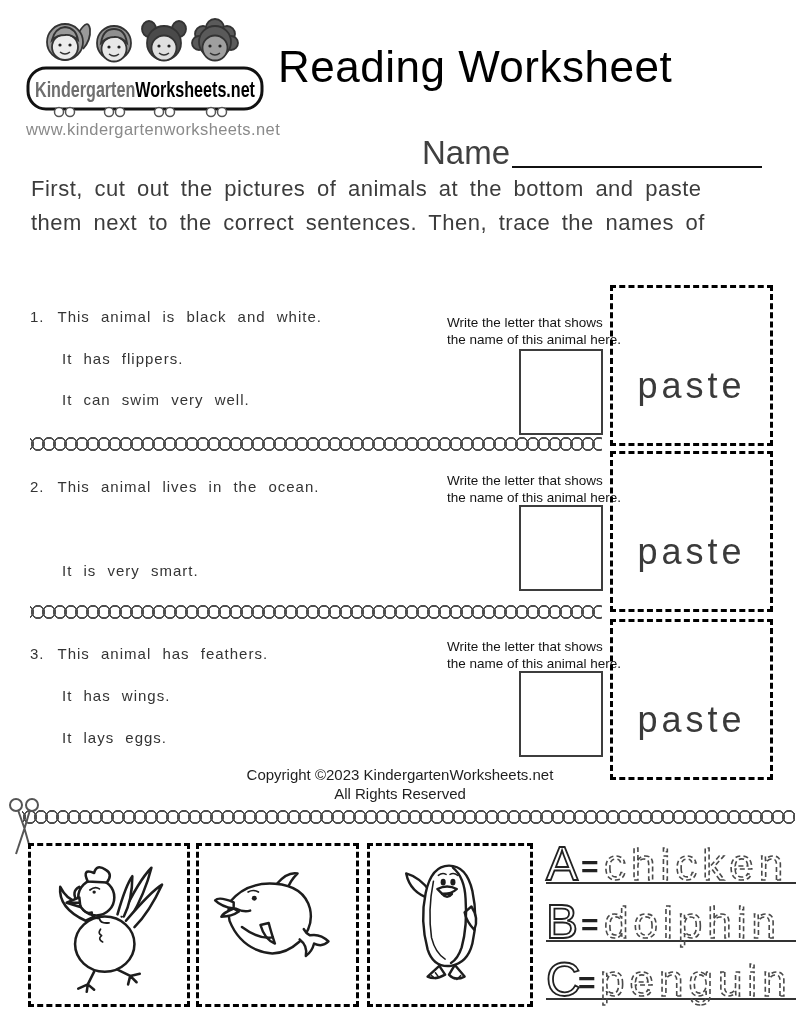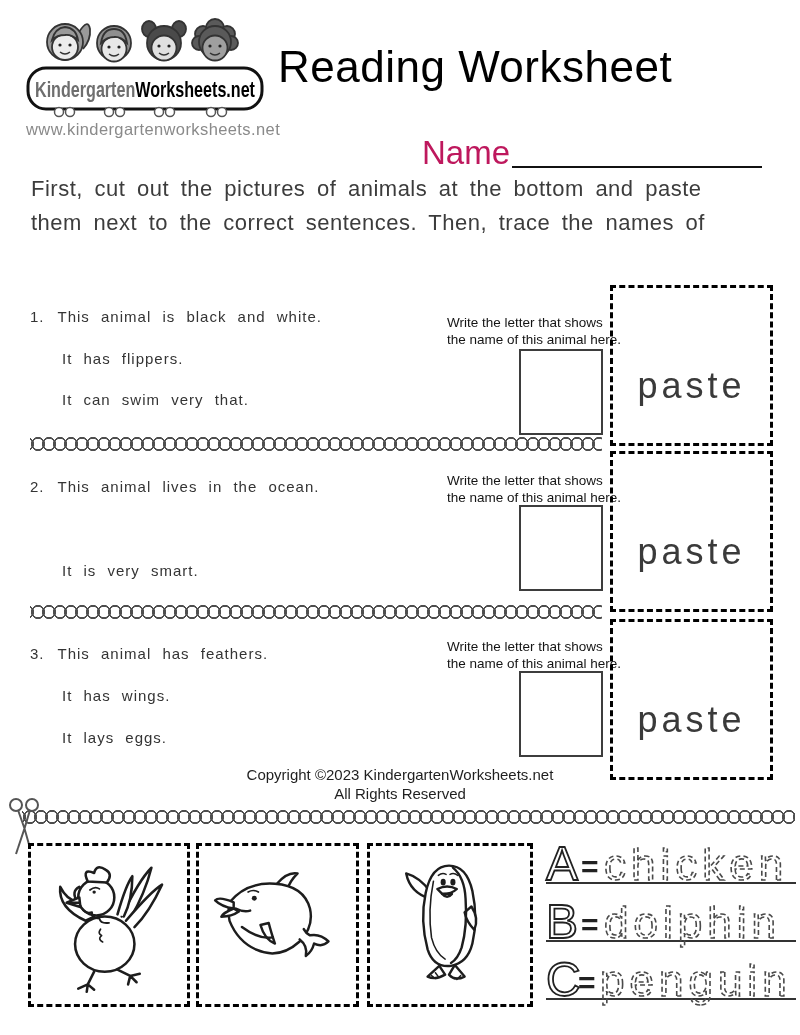--- a/index.html
+++ b/index.html
@@ -3,21 +3,21 @@
 <meta charset="utf-8">
 <style>
   html,body{margin:0;padding:0;background:#fff;}
   .page{position:relative;width:800px;height:1035px;background:#ffffff;
         font-family:"Liberation Sans",sans-serif;overflow:hidden;color:#222;}
   .abs{position:absolute;}
 
   
   .title{font-size:44px;color:#000;letter-spacing:0.5px;white-space:nowrap;}
   .website{font-size:16.5px;color:#8a8a8a;letter-spacing:0.4px;white-space:nowrap;}
-  .name-label{font-size:33px;color:#be185d;}
+  .name-label{font-size:33px;color:#404040;}
   .name-line{width:250px;height:0;border-bottom:2.5px solid #111;}
 
   
   .instr{font-size:22px;line-height:34px;color:#3c3c3c;letter-spacing:0.5px;
          word-spacing:5px;white-space:nowrap;}
 
   
   .qline{font-size:15px;color:#343434;letter-spacing:1px;word-spacing:6px;white-space:nowrap;}
   .qnum{margin-right:13px;}
 
@@ -119,21 +119,21 @@
   <div class="abs name-label" style="left:422px;top:134px">Name</div>
   <div class="abs name-line" style="left:512px;top:166px"></div>
 
   <div class="abs instr" style="left:31px;top:172px">
     <div>First, cut out the pictures of animals at the bottom and paste</div>
     <div>them next to the correct sentences. Then, trace the names of</div>
   </div>
 
   <div class="abs qline" style="left:30px;top:308px"><span class="qnum">1.</span><span>This animal is black and white.</span></div>
   <div class="abs qline" style="left:62px;top:350px">It has flippers.</div>
-  <div class="abs qline" style="left:62px;top:391px">It can swim very that.</div>
+  <div class="abs qline" style="left:62px;top:391px">It can swim very well.</div>
   <div class="abs hint" style="left:447px;top:314px">
     <div>Write the letter that shows</div>
     <div>the name of this animal here.</div>
   </div>
   <div class="abs wbox" style="left:519px;top:349px"></div>
   <div class="abs pbox" style="left:610px;top:285px">
     <span>paste</span>
   </div>
   <div class="abs chain" style="left:30px;top:436px;width:572px"></div>
 

